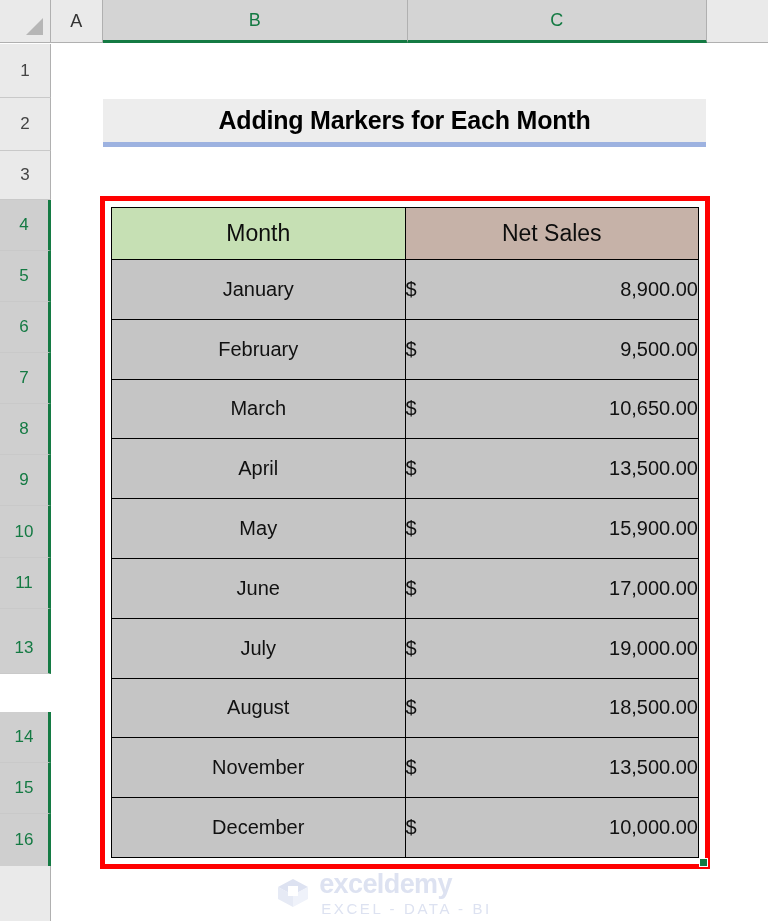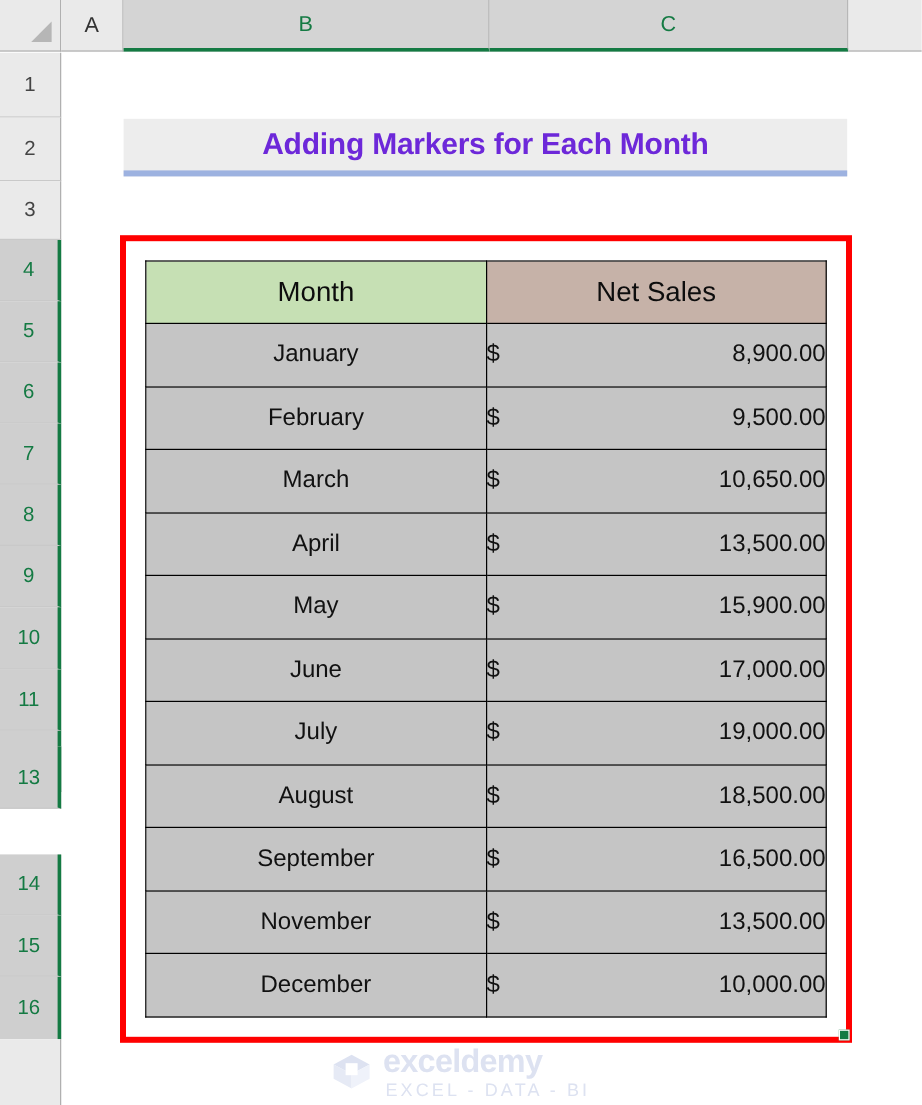--- a/index.html
+++ b/index.html
@@ -100,33 +100,33 @@
   .title-cell {
     position: absolute;
     left: 103px; top: 99px;
     width: 603px; height: 48px;
     background: #ededed;
     border-bottom: 5px solid #9db2e0;
     box-sizing: border-box;
     display: flex; align-items: center; justify-content: center;
     font-size: 25px;
     font-weight: bold;
-    color: #6d28d9;
+    color: #000000;
     letter-spacing: -0.2px;
   }
 
   
   .table-wrap {
     position: absolute;
     left: 100px; top: 196px;
     width: 610px; height: 673px;
     border: 5px solid #ff0000;
     box-sizing: border-box;
     background: #ffffff;
-    padding: 16px;
+    padding: 6px;
   }
   table.data-grid {
     width: 100%;
     height: 100%;
     border-collapse: collapse;
     table-layout: fixed;
   }
   table.data-grid td, table.data-grid th {
     border: 1px solid #000000;
     padding: 0;
@@ -318,29 +318,20 @@
         <tr>
           <td class="month-cell">August</td>
           <td class="sales-cell">
             <div class="sales-inner">
               <span class="currency-sym">$</span>
               <span class="amount-val">18,500.00</span>
             </div>
           </td>
         </tr>
         <tr>
-          <td class="month-cell">September</td>
-          <td class="sales-cell">
-            <div class="sales-inner">
-              <span class="currency-sym">$</span>
-              <span class="amount-val">16,500.00</span>
-            </div>
-          </td>
-        </tr>
-        <tr>
           <td class="month-cell">November</td>
           <td class="sales-cell">
             <div class="sales-inner">
               <span class="currency-sym">$</span>
               <span class="amount-val">13,500.00</span>
             </div>
           </td>
         </tr>
         <tr>
           <td class="month-cell">December</td>

